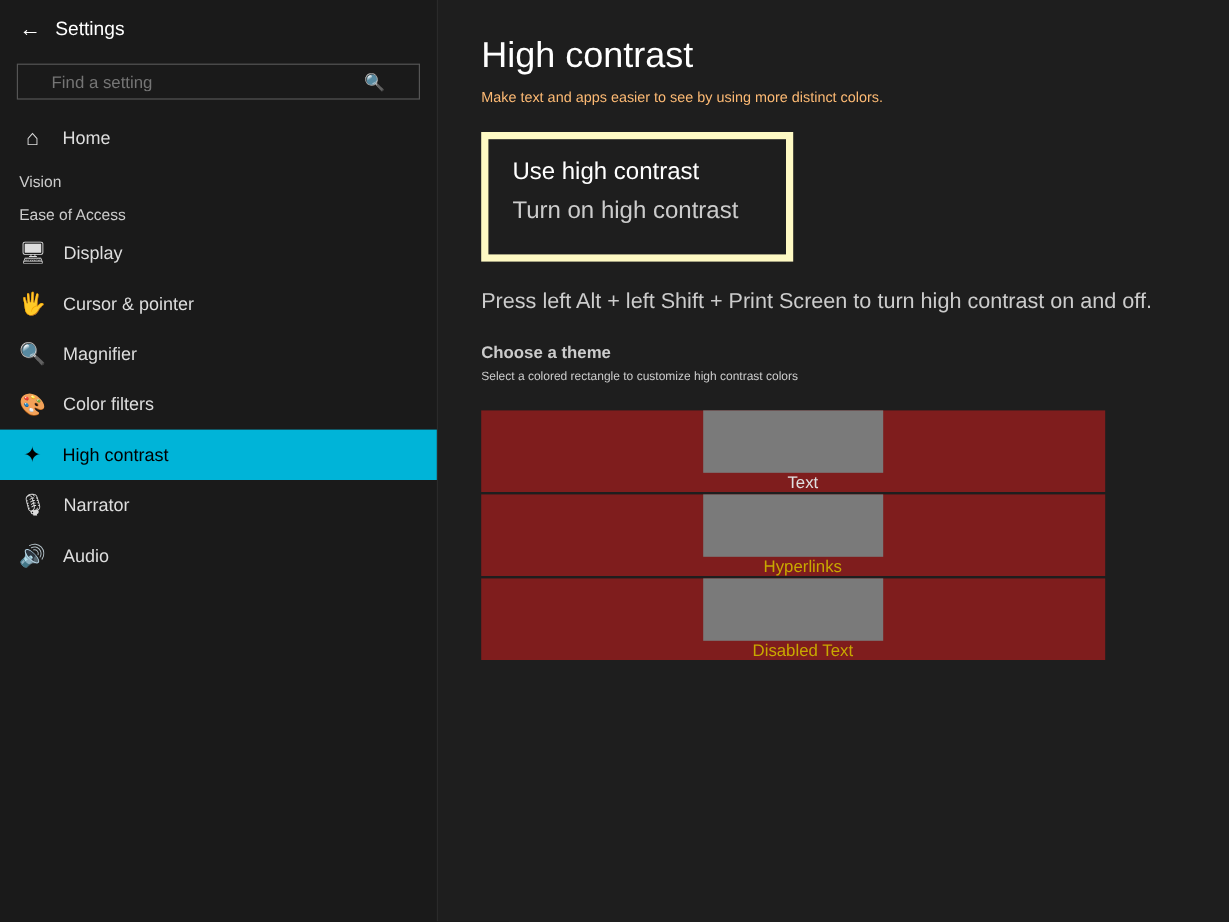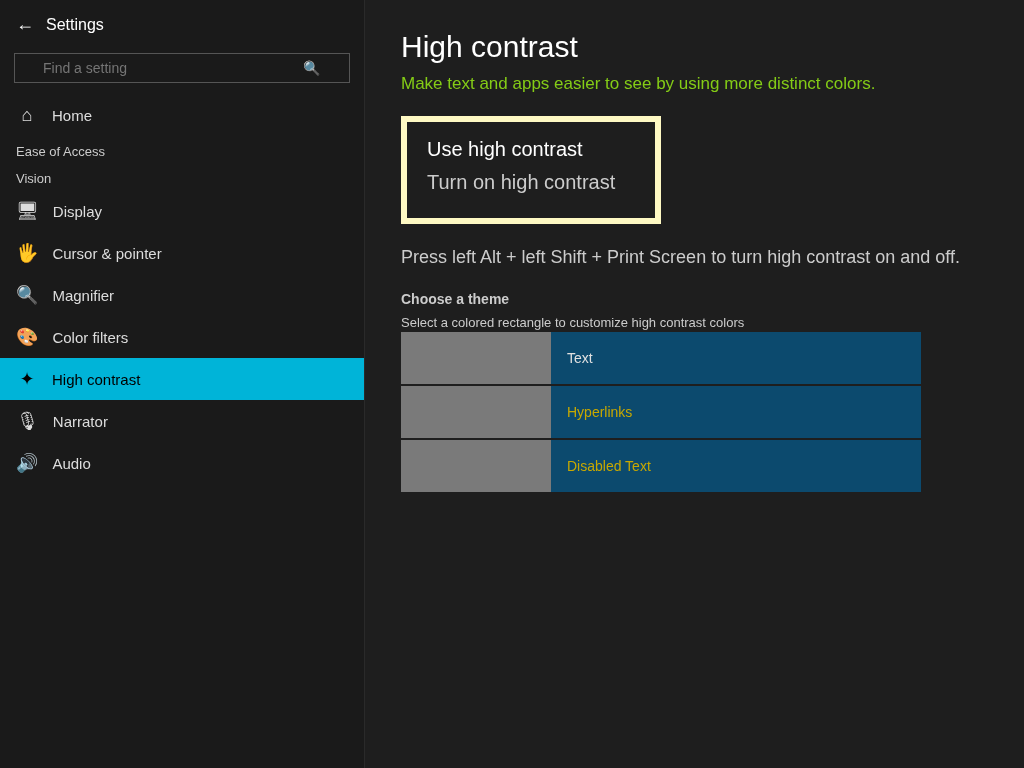--- a/index.html
+++ b/index.html
@@ -101,22 +101,22 @@
     }
 
     .page-title {
       font-size: 30px;
       font-weight: 300;
       margin-bottom: 10px;
       color: #fff;
     }
 
     .page-subtitle {
-      font-size: 17px;
-      color: #84cc16;
+      font-size: 12px;
+      color: #fdba74;
       margin-bottom: 22px;
     }
 
     
     .hc-box {
       border: 6px solid #fef9c3;
       padding: 16px 20px;
       margin-bottom: 20px;
       background: transparent;
       display: inline-block;
@@ -197,39 +197,40 @@
       margin-bottom: 22px;
       max-width: 520px;
     }
 
     .dropdown-arrow {
       font-size: 16px;
       color: #00cc00;
     }
 
     .colors-label {
-      font-size: 13px;
-      color: #ccc;
-      margin-bottom: 2px;
+      font-size: 10px;
+      color: #ccc;
+      margin-bottom: 22px;
     }
 
     
     .color-grid {
       display: flex;
       flex-direction: column;
       gap: 0;
       max-width: 520px;
     }
 
     .color-row {
       display: flex;
       align-items: center;
-      background: #0c4a6e;
+      background: #7f1d1d;
       margin-bottom: 2px;
       min-height: 52px;
+      flex-direction: column;
     }
 
     .color-swatch {
       width: 150px;
       height: 52px;
       background: #7a7a7a;
       flex-shrink: 0;
     }
 
     .color-name {
@@ -261,23 +262,23 @@
   <div class="search-box">
     <input type="text" placeholder="Find a setting" style="">
     <span class="search-icon-inner">🔍</span>
   </div>
 
   <div class="nav-item">
     <span class="nav-icon">⌂</span>
     <span>Home</span>
   </div>
 
+  <div class="section-label">Vision</div>
+
   <div class="section-label">Ease of Access</div>
-
-  <div class="section-label">Vision</div>
 
   <div class="nav-item">
     <span class="nav-icon">🖥</span>
     <span>Display</span>
   </div>
 
   <div class="nav-item">
     <span class="nav-icon">🖐</span>
     <span>Cursor &amp; pointer</span>
   </div>

